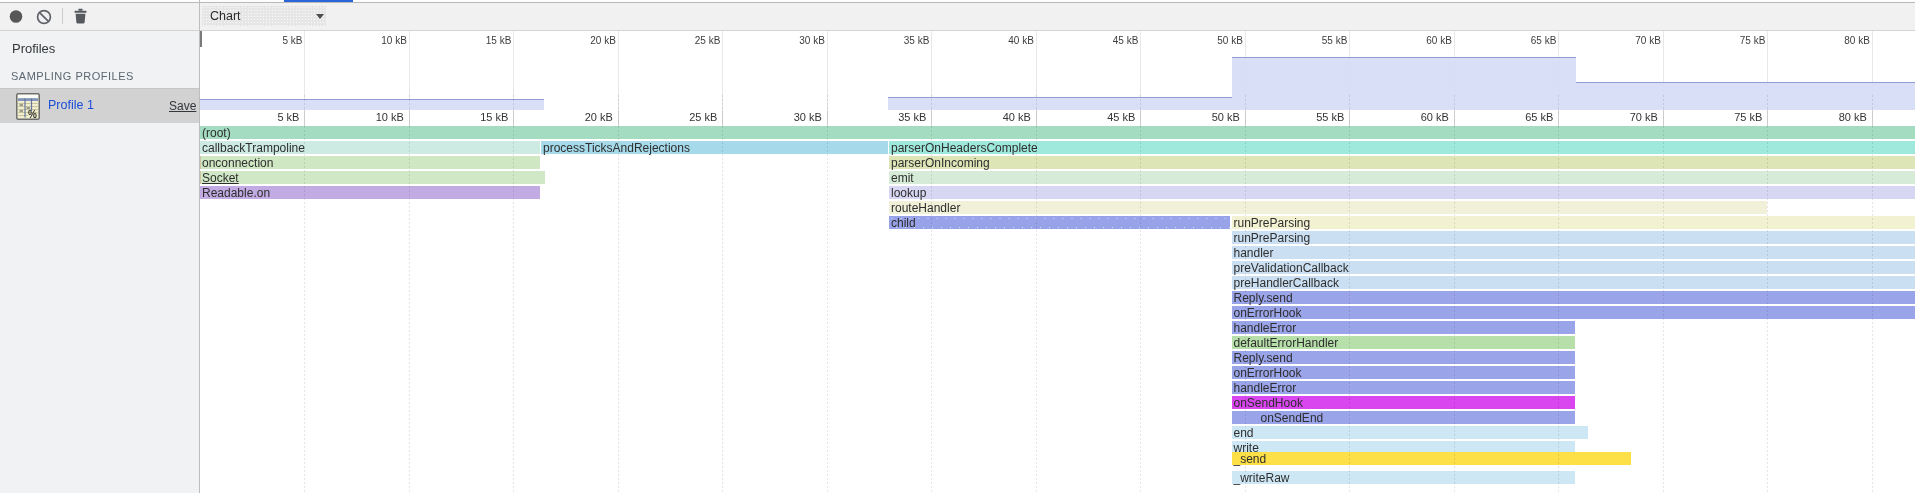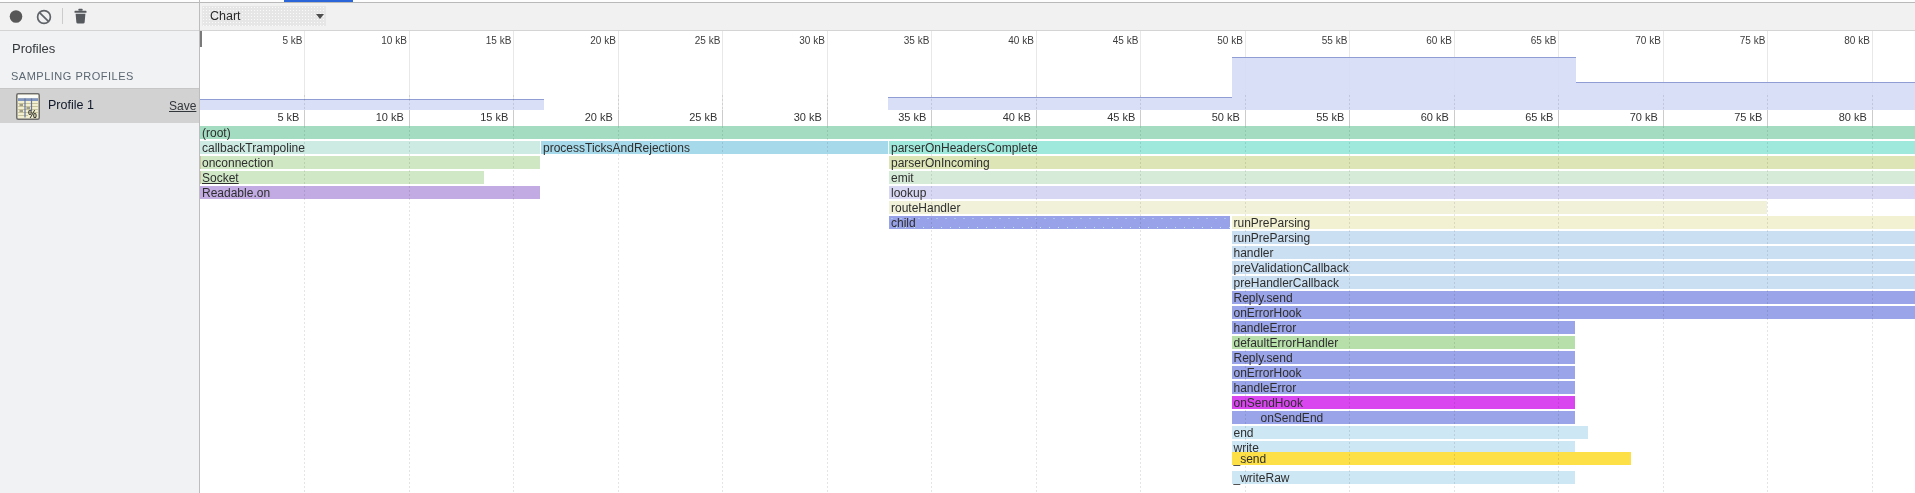--- a/index.html
+++ b/index.html
@@ -47,21 +47,21 @@
 <line x1="9" y1="5.5" x2="9" y2="24.5"></line>
       <line x1="15.5" y1="5.5" x2="15.5" y2="18"></line>
 </g>
 <g stroke="#4a4a42" stroke-width="1">
 <line x1="3.5" y1="12" x2="7" y2="12"></line>
       <line x1="10.5" y1="15" x2="14" y2="15"></line>
 <line x1="3.5" y1="18" x2="7" y2="18"></line>
 </g>
 <text x="12" y="24.5" font-family="Liberation Sans" font-size="10" font-weight="bold" fill="#33332e">%</text>
 </svg>
-<div class="abs" style="left:48px;top:98px;font-size:12.5px;color:#0f172a;">Profile 1</div>
+<div class="abs" style="left:48px;top:98px;font-size:12.5px;color:#1d4ed8;">Profile 1</div>
 <div class="abs" style="right:1721px;top:98px;"></div>
 <div class="abs" style="left:169px;top:98.5px;font-size:12px;color:#33373b;text-decoration:underline;">Save</div>
 <div class="abs" style="left:202px;top:6px;width:124px;height:20px;
 background:#e6e6e6;
 background-image:radial-gradient(circle,rgba(252,252,252,0.9) 0.5px,transparent 0.7px);
 background-size:3px 3px;
 "></div>
 <div class="abs" style="left:210px;top:6px;height:20px;line-height:20px;font-size:12.5px;color:#2a2a2a;">Chart</div>
 <div class="abs" style="left:316px;top:13.5px;width:0;height:0;border-left:4px solid transparent;border-right:4px solid transparent;border-top:5.5px solid #4d4d4d;"></div>
 <div class="gl" style="left:304.4px;top:31px;height:79px;background:#e8e8e8;"></div>
@@ -148,21 +148,21 @@
 <div class="gl" style="left:1767.4px;top:110px;height:16px;background:#ccc;"></div>
 <div class="rlbl" style="left:1698.4px;top:112px;width:64px;font-size:11px;color:#333;margin-top:-1px;">75 kB</div>
 <div class="gl" style="left:1871.9px;top:110px;height:16px;background:#ccc;"></div>
 <div class="rlbl" style="left:1802.9px;top:112px;width:64px;font-size:11px;color:#333;margin-top:-1px;">80 kB</div>
 <div class="bar" style="left:200px;top:126px;width:1848px;background:#a3dcc0;">(root)</div>
 <div class="bar" style="left:200px;top:141px;width:339.5px;background:#cdeae3;">callbackTrampoline</div>
 <div class="bar" style="left:541px;top:141px;width:346.5px;background:#a6d9e9;">processTicksAndRejections</div>
 <div class="bar" style="left:889px;top:141px;width:1026px;background:#9fe9dc;">parserOnHeadersComplete</div>
 <div class="bar" style="left:200px;top:156px;width:339.5px;background:#cfe7c3;">onconnection</div>
 <div class="bar" style="left:889px;top:156px;width:1026px;background:#dde4b5;">parserOnIncoming</div>
-<div class="bar" style="left:200px;top:171px;width:284px;background:#d0e8c5;text-decoration:underline;">Socket</div>
+<div class="bar" style="left:200px;top:171px;width:345px;background:#d0e8c5;text-decoration:underline;">Socket</div>
 <div class="bar" style="left:889px;top:171px;width:1026px;background:#d7ecd8;">emit</div>
 <div class="bar" style="left:200px;top:186px;width:339.5px;background:#c2abe3;">Readable.on</div>
 <div class="bar" style="left:889px;top:186px;width:1026px;background:#d7d7f3;">lookup</div>
 <div class="bar" style="left:889px;top:201px;width:878px;background:#f1f1d9;">routeHandler</div>
 <div class="bar" style="left:889px;top:216px;width:341px;background:#98a2e8;background-image:radial-gradient(circle,#c2e6ee 0.55px,transparent 0.75px),radial-gradient(circle,#c2e6ee 0.55px,transparent 0.75px);background-size:9px 13px,9px 13px;background-position:3px 5px,7.5px 9px;">child</div>
 <div class="bar" style="left:1231.5px;top:216px;width:683.5px;background:#f2f2d3;">runPreParsing</div>
 <div class="bar" style="left:1231.5px;top:231px;width:683.5px;background:#cbdff2;">runPreParsing</div>
 <div class="bar" style="left:1231.5px;top:246px;width:683.5px;background:#cbdff2;">handler</div>
 <div class="bar" style="left:1231.5px;top:261px;width:683.5px;background:#cbdff2;">preValidationCallback</div>
 <div class="bar" style="left:1231.5px;top:276px;width:683.5px;background:#cbdff2;">preHandlerCallback</div>

